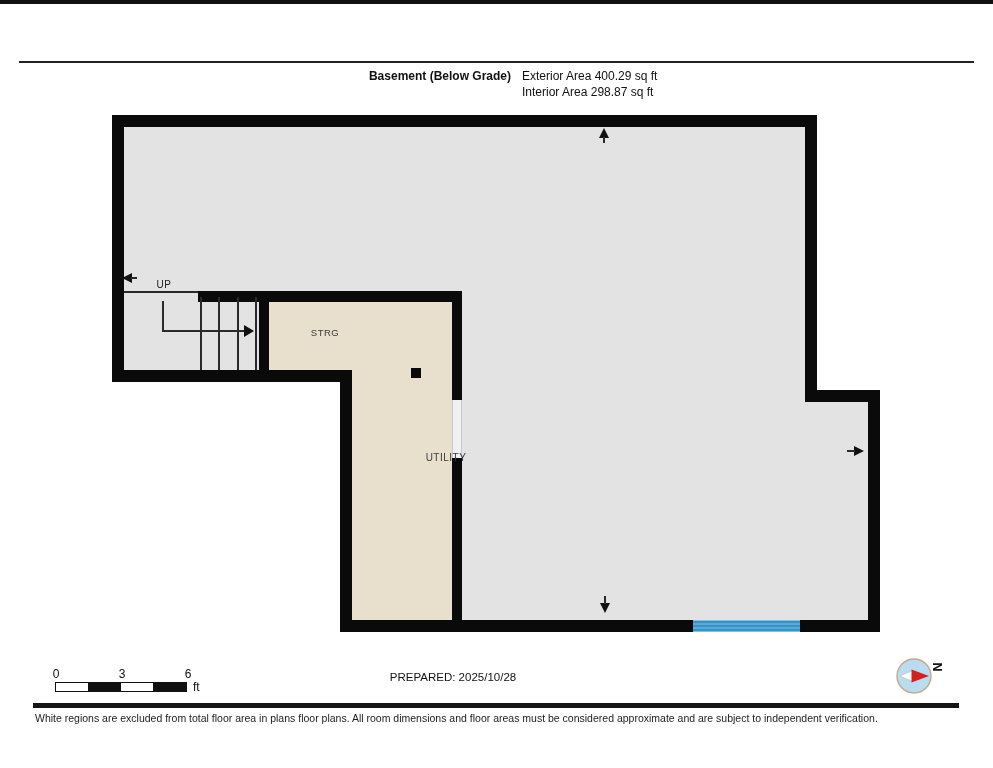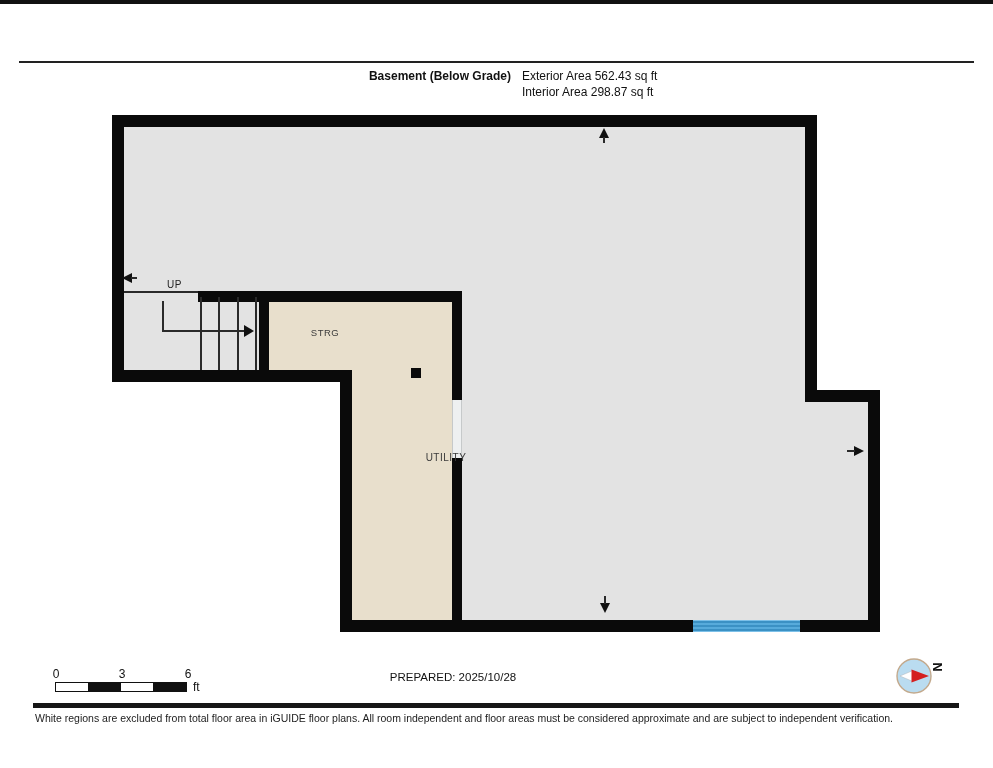--- a/index.html
+++ b/index.html
@@ -18,21 +18,21 @@
   .roomfill{background:#e8dfcc;}
   .wall{background:#0a0a0a;}
   .opening{background:#eef0f1;border-left:1px solid #c6c9ca;border-right:1px solid #c6c9ca;box-sizing:border-box;}
   .window{background:linear-gradient(180deg,#7cc0e8 0 1px,#3b91c4 1px 3px,#57abdb 3px 5px,#3b91c4 5px 7px,#57abdb 7px 9px,#3b91c4 9px 11px,#7cc0e8 11px 12px);}
   .thin{background:#2a2a2a;}
   
   .roomlabel{text-align:center;color:#3a3a3a;letter-spacing:.5px;}
   .strg-label{left:284px;top:327px;width:82px;font-size:9.5px;}
   .utility-label{left:352px;top:452px;width:100px;font-size:10px;margin-left:44px;}
   .unfinished-label{left:555px;top:335px;width:150px;font-size:9.5px;line-height:11px;letter-spacing:.3px;}
-  .up-label{left:146px;top:279px;width:36px;text-align:right;font-size:10px;color:#222;letter-spacing:.5px;}
+  .up-label{left:146px;top:279px;width:36px;text-align:center;font-size:10px;color:#222;letter-spacing:.5px;}
   
   .tri{width:0;height:0;}
   .tri-up{border-left:5px solid transparent;border-right:5px solid transparent;border-bottom:10px solid #111;}
   .tri-down{border-left:5px solid transparent;border-right:5px solid transparent;border-top:10px solid #111;}
   .tri-right{border-top:5px solid transparent;border-bottom:5px solid transparent;border-left:10px solid #111;}
   .tri-left{border-top:5px solid transparent;border-bottom:5px solid transparent;border-right:10px solid #111;}
   .tri-right-big{border-top:6px solid transparent;border-bottom:6px solid transparent;border-left:10px solid #111;}
   
   .scale-num{width:16px;text-align:center;font-size:12px;top:667px;}
   .scale-bar{left:55px;top:682px;width:132px;height:10px;border:1.5px solid #111;box-sizing:border-box;
@@ -46,21 +46,21 @@
 </head>
 <body>
 
 <div class="page">
 
   <div class="abs topbar"></div>
   <div class="abs title-rule"></div>
   <div class="abs subtitle">
     <div class="lbl">Basement (Below Grade)</div>
     <div class="areas">
-      <div>Exterior Area 562.43 sq ft</div>
+      <div>Exterior Area 400.29 sq ft</div>
       <div>Interior Area 298.87 sq ft</div>
     </div>
   </div>
 
   <div class="abs" style="left:0;top:0;width:993px;height:768px;">
 
     <div class="abs floor" style="left:112px;top:115px;width:705px;height:267px;"></div>
     <div class="abs floor" style="left:340px;top:382px;width:477px;height:250px;"></div>
     <div class="abs floor" style="left:805px;top:390px;width:75px;height:242px;"></div>
 
@@ -117,15 +117,15 @@
   <div class="abs prepared">PREPARED: 2025/10/28</div>
 
   <svg class="abs" style="left:896px;top:657px;" width="38" height="38" viewBox="0 0 38 38">
     <circle cx="18" cy="19" r="17" fill="#badcf0" stroke="#c3a98c" stroke-width="1.4"></circle>
     <polygon points="4,19 17,13.5 17,24.5" fill="#ffffff" stroke="#aaaaaa" stroke-width="0.4"></polygon>
     <polygon points="15.5,12.5 33,19 15.5,25.5" fill="#d42020"></polygon>
   </svg>
   <div class="abs n-label">N</div>
 
   <div class="abs footer-rule"></div>
-  <div class="abs disclaimer">White regions are excluded from total floor area in iGUIDE floor plans. All room independent and floor areas must be considered approximate and are subject to independent verification.</div>
+  <div class="abs disclaimer">White regions are excluded from total floor area in plans floor plans. All room dimensions and floor areas must be considered approximate and are subject to independent verification.</div>
 
 </div>
 
 </body></html>

